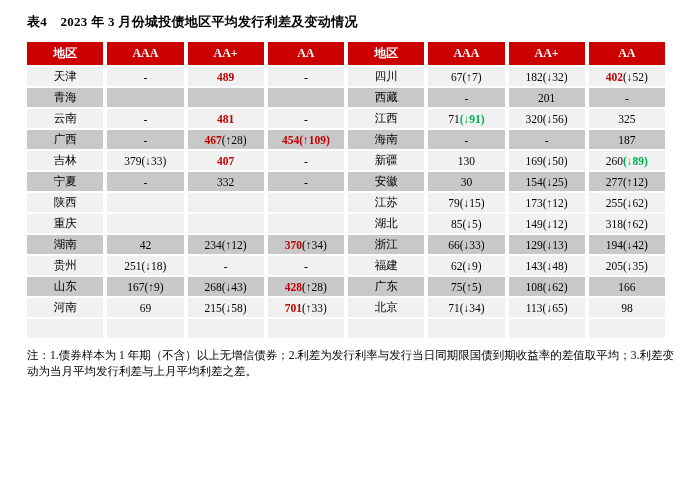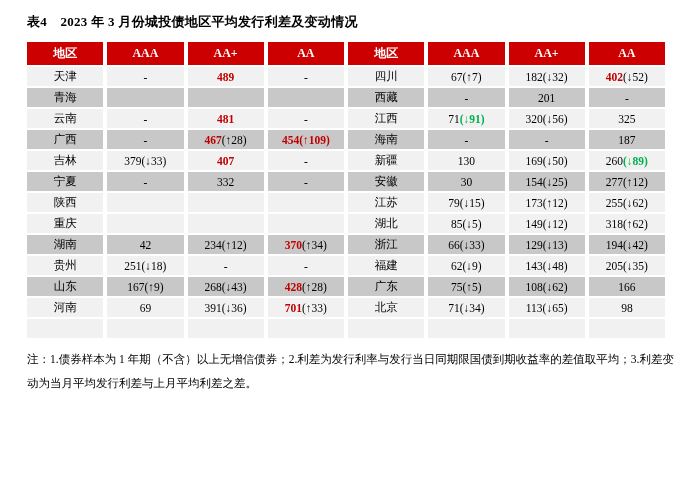--- a/index.html
+++ b/index.html
@@ -26,21 +26,21 @@
   }
   table.spread td{
     font-size:11.5px;text-align:center;height:19px;padding:0;
     white-space:nowrap;overflow:hidden;
   }
   tr.r-light td{background:var(--row-light);}
   tr.r-dark td{background:var(--row-dark);}
   td .seg-k{color:var(--ink);}
   td .seg-r{color:var(--red);font-weight:bold;}
   td .seg-g{color:var(--green);font-weight:bold;}
-  .notes{margin-top:7px;font-size:11.5px;line-height:24px;width:648px;}
+  .notes{margin-top:7px;font-size:11.5px;line-height:16px;width:648px;}
   .notes p{margin:0;}
 </style>
 </head>
 <body>
 
 <div class="page">
   <p class="title">表4　2023 年 3 月份城投债地区平均发行利差及变动情况</p>
 
   <table class="spread">
     <thead>
@@ -162,21 +162,21 @@
           <td><span class="seg-k">268(↓43)</span></td>
           <td><span class="seg-r">428</span><span class="seg-k">(↑28)</span></td>
           <td><span class="seg-k">广东</span></td>
           <td><span class="seg-k">75(↑5)</span></td>
           <td><span class="seg-k">108(↓62)</span></td>
           <td><span class="seg-k">166</span></td>
         </tr>
         <tr class="r-light">
           <td><span class="seg-k">河南</span></td>
           <td><span class="seg-k">69</span></td>
-          <td><span class="seg-k">391(↓36)</span></td>
+          <td><span class="seg-k">215(↓58)</span></td>
           <td><span class="seg-r">701</span><span class="seg-k">(↑33)</span></td>
           <td><span class="seg-k">北京</span></td>
           <td><span class="seg-k">71(↓34)</span></td>
           <td><span class="seg-k">113(↓65)</span></td>
           <td><span class="seg-k">98</span></td>
         </tr>
         <tr class="r-light">
           <td><span class="seg-k"></span></td>
           <td><span class="seg-k"></span></td>
           <td><span class="seg-k"></span></td>

